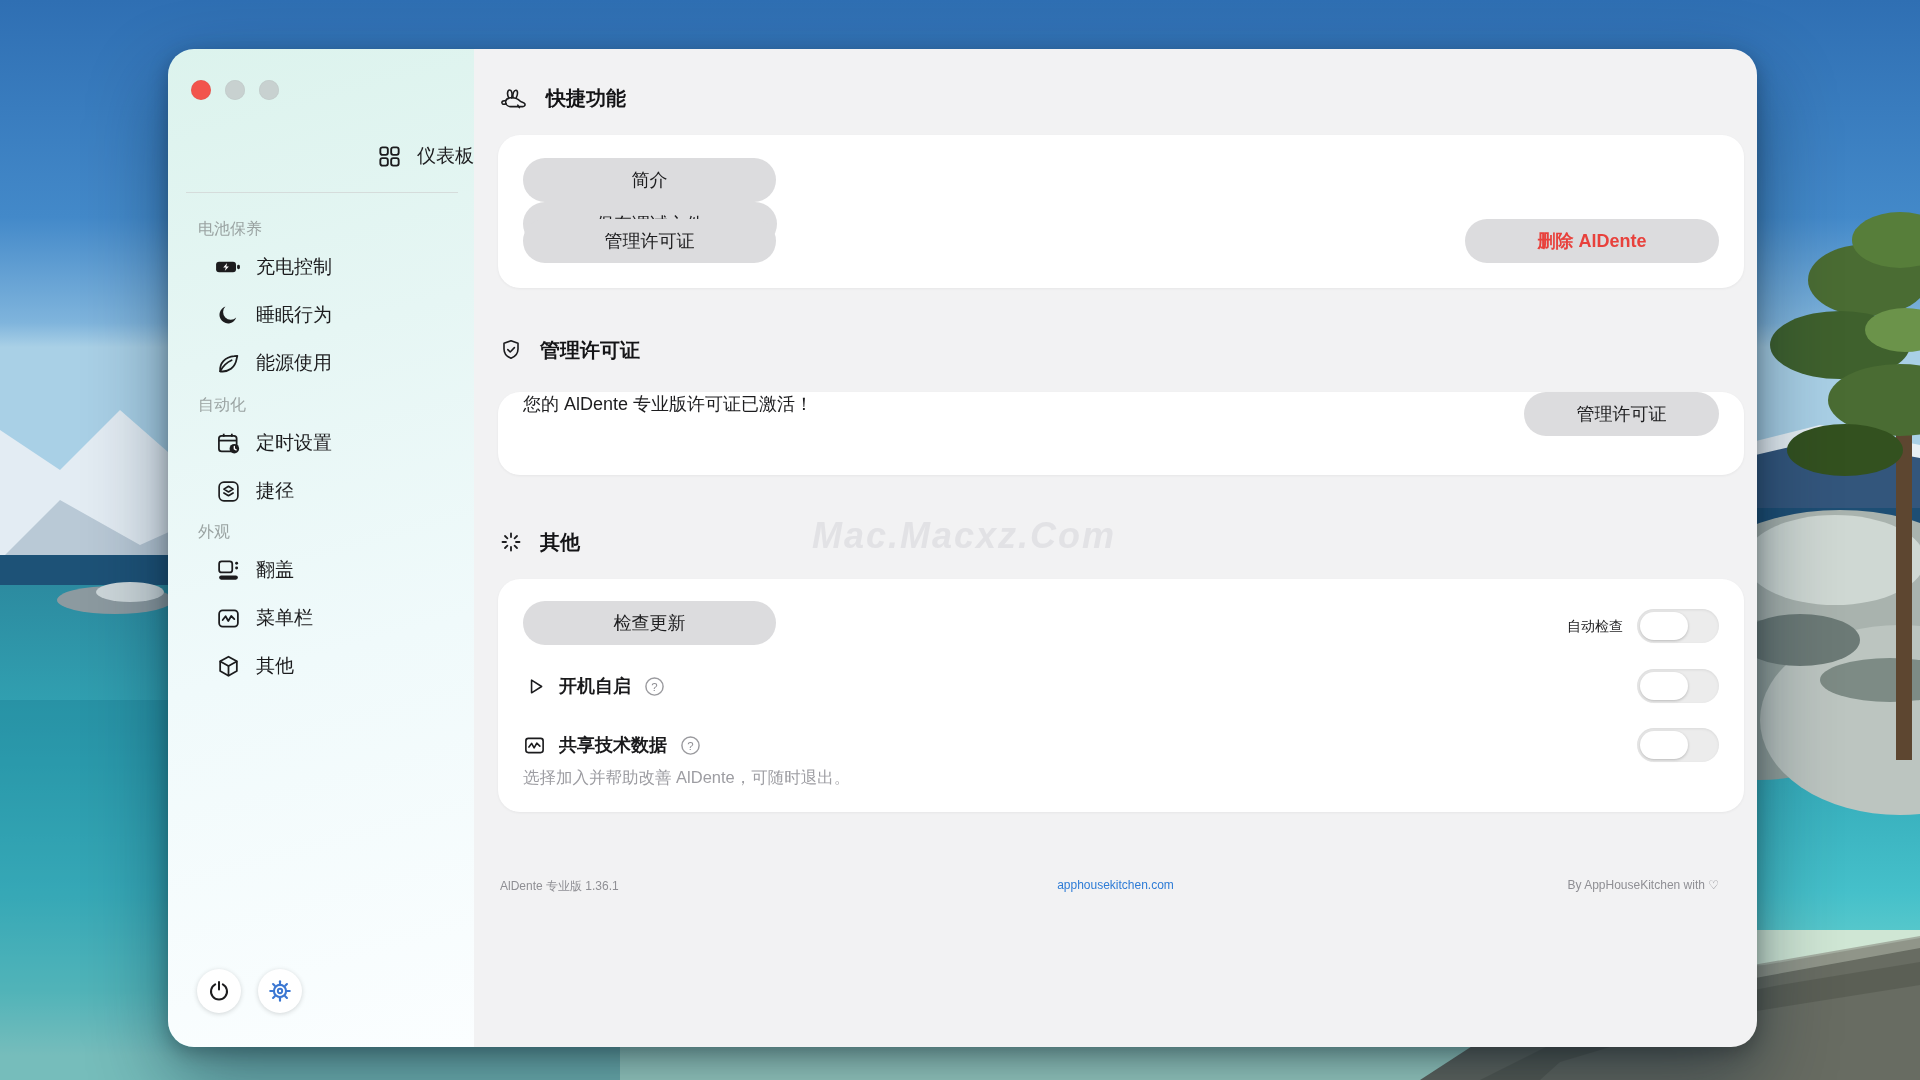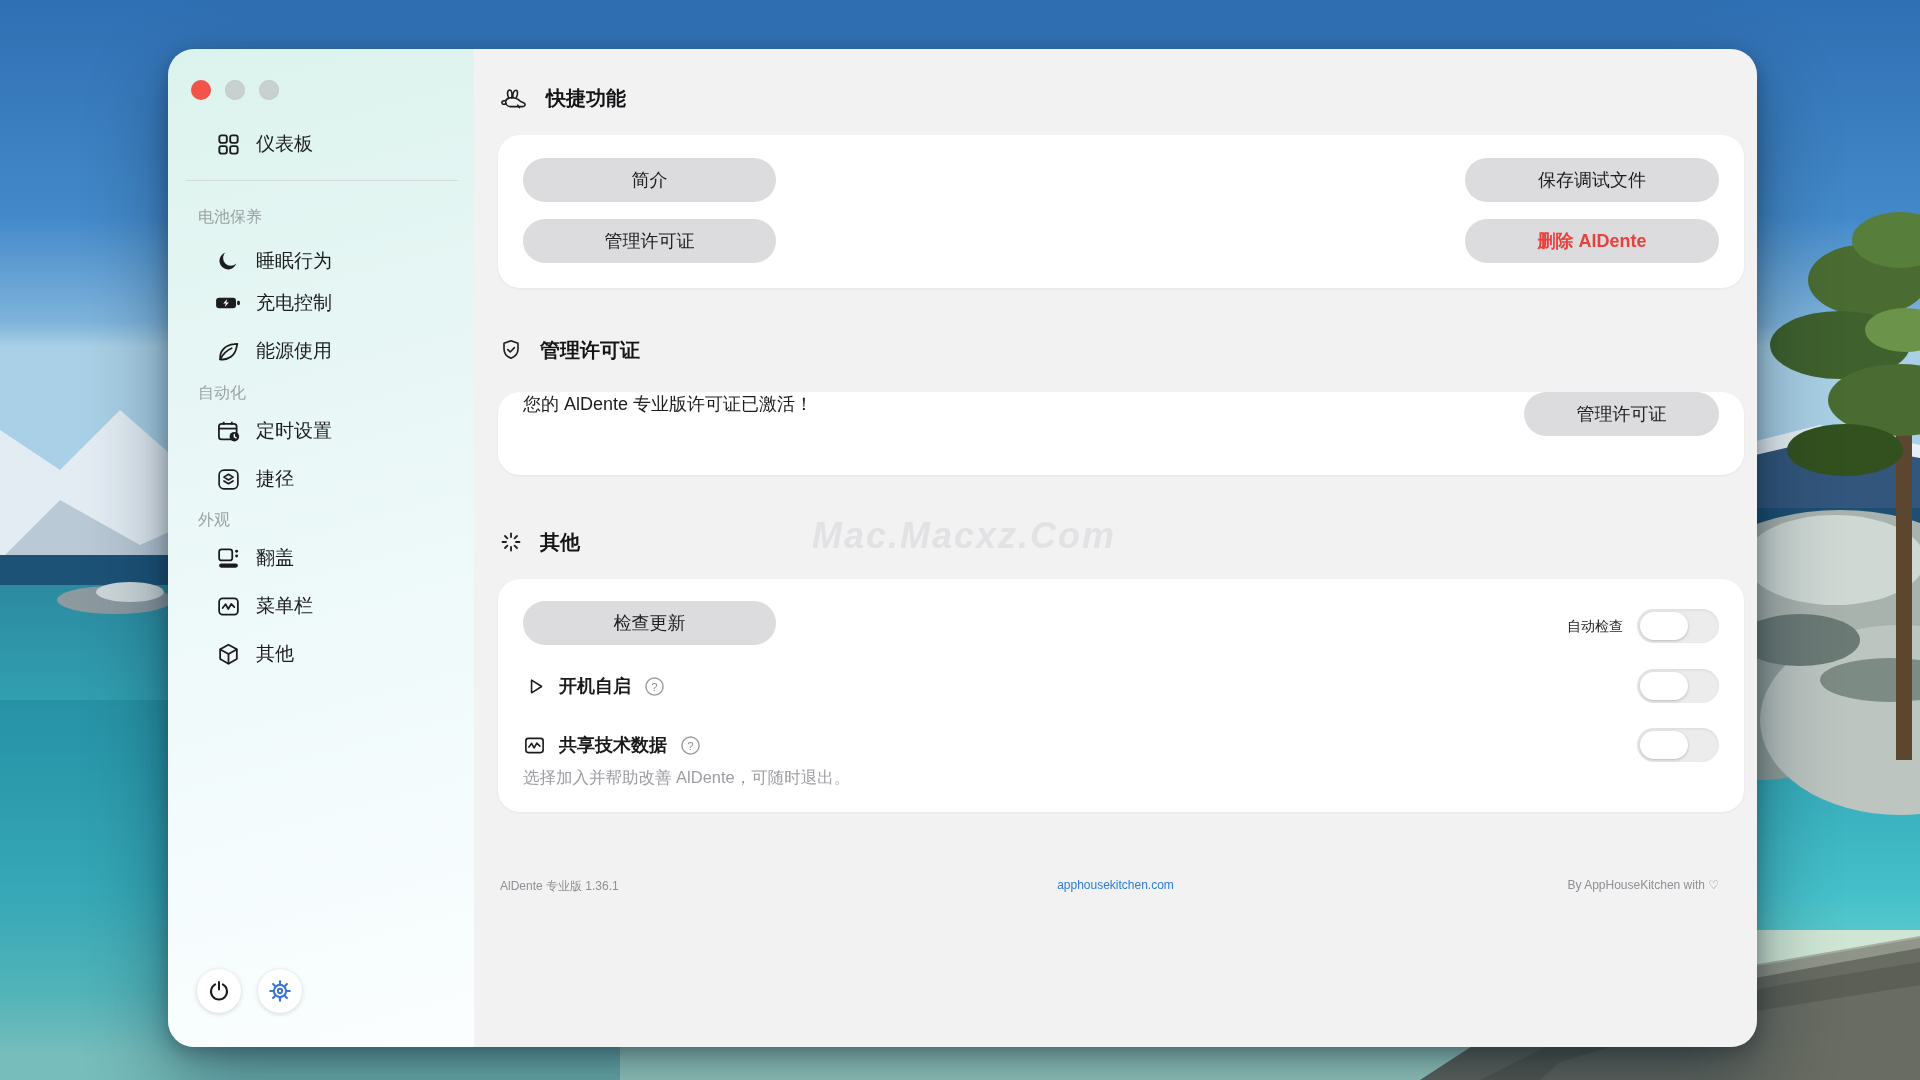--- a/index.html
+++ b/index.html
@@ -11,40 +11,40 @@
     overflow:hidden;display:flex;box-shadow:0 34px 80px rgba(5,25,45,.45),0 6px 20px rgba(0,0,0,.28);}
   
   .sidebar{position:relative;width:306px;flex:none;
     background:linear-gradient(165deg,#dcf3ed 0%,#e6f6f4 30%,#f0fafb 60%,#fbfeff 100%);}
   .traffic{display:flex;gap:14px;padding:31px 0 0 23px;}
   .tl{width:20px;height:20px;border-radius:50%;box-shadow:inset 0 0 1px rgba(0,0,0,.15);}
   .tl.red{background:#f2544c;} .tl.gray{background:#c8d1d0;}
   .srow{display:flex;align-items:center;gap:15px;height:28px;padding-left:47px;
     font-size:19px;color:#1c1c1e;}
   .srow .icon{width:26px;flex:none;display:flex;justify-content:center;}
-  .dash{margin-top:32px;height:24px;}
+  .dash{margin-top:44px;height:24px;justify-content:flex-end;}
   .divider{height:1px;background:#d5dcdb;margin:24px 0 0 18px;width:272px;}
   .slabel{padding-left:30px;font-size:16px;color:#9aa3a2;height:20px;line-height:20px;}
   .lb1{margin-top:26px;} .mt14{margin-top:14px;} .mt20{margin-top:20px;}
   .lb2{margin-top:18px;} .lb3{margin-top:17px;}
   .side-btn{position:absolute;top:920px;width:44px;height:44px;border-radius:50%;background:#fff;
     box-shadow:0 1px 5px rgba(0,0,0,.16);display:flex;align-items:center;justify-content:center;border:none;}
   .side-btn.power{left:29px;} .side-btn.gear{left:90px;}
   
   .main{position:relative;flex:1;background:#f2f2f3;}
   .sec-h{position:absolute;left:25px;display:flex;align-items:center;gap:17px;height:26px;
     font-size:20px;font-weight:700;color:#141416;}
   .h1{top:36px;} .h2{top:288px;} .h3{top:480px;}
   .card{position:absolute;left:24px;width:1246px;background:#fff;border-radius:22px;
     box-shadow:0 1px 3px rgba(0,0,0,.05);}
   .c1{top:86px;height:153px;} .c2{top:343px;height:83px;} .c3{top:530px;height:233px;}
   .pill{height:44px;border-radius:22px;background:#dcdcde;border:none;font-size:18px;color:#1d1d1f;
     display:flex;align-items:center;justify-content:center;font-family:inherit;cursor:default;}
   .c1 .row{position:absolute;left:25px;right:25px;display:flex;justify-content:space-between;}
-  .c1 .r1{top:23px;} .c1 .r2{top:84px;}
+  .c1 .r1{top:23px;flex-direction:column;} .c1 .r2{top:84px;}
   .w253{width:253px;} .w254{width:254px;} .w195{width:195px;}
   .danger{color:#e8413c;font-weight:bold;}
   .c2-inner{display:flex;align-items:flex-start;height:83px;padding:0 25px;}
   .status-text{font-size:18px;color:#1d1d1f;}
   .c2-inner .pill{margin-left:auto;}
   .c3 .pill.upd{position:absolute;left:25px;top:22px;}
   .auto-label{position:absolute;left:965px;top:36px;width:160px;text-align:right;font-size:14px;color:#1d1d1f;line-height:22px;}
   .toggle{position:absolute;left:1139px;width:82px;height:34px;border-radius:17px;background:#ececec;
     box-shadow:inset 0 1px 3px rgba(0,0,0,.08);}
   .t1{top:30px;} .t2{top:90px;} .t3{top:149px;}
@@ -148,37 +148,37 @@
               <rect x="13.6" y="13.6" width="7.2" height="7.2" rx="2"></rect>
           </svg>
           </span>
         <span>仪表板</span>
       </div>
 
       <div class="divider"></div>
 
       <div class="slabel lb1">电池保养</div>
 
-      <div class="srow mt20">
-        <span class="icon">
-          <svg width="24" height="24" viewBox="0 0 24 24">
-            <path d="M20.2 14.6A8.6 8.6 0 1 1 9.4 3.6a7.2 7.2 0 0 0 10.8 11z" fill="#1c1c1e"></path>
-          </svg>
-          </span>
-        <span>睡眠行为</span>
-      </div>
       <div class="srow mt14">
         <span class="icon">
           <svg width="26" height="26" viewBox="0 0 24 24">
             <rect x="1" y="7.2" width="18.4" height="9.6" rx="2.8" fill="#1c1c1e"></rect>
             <rect x="20.4" y="10" width="2.6" height="4" rx="1.2" fill="#1c1c1e"></rect>
             <polygon points="11.2,8.2 7.6,12.4 10,12.4 9,15.8 12.8,11.5 10.4,11.5" fill="#ffffff"></polygon>
           </svg>
           </span>
         <span>充电控制</span>
+      </div>
+      <div class="srow mt20">
+        <span class="icon">
+          <svg width="24" height="24" viewBox="0 0 24 24">
+            <path d="M20.2 14.6A8.6 8.6 0 1 1 9.4 3.6a7.2 7.2 0 0 0 10.8 11z" fill="#1c1c1e"></path>
+          </svg>
+          </span>
+        <span>睡眠行为</span>
       </div>
       <div class="srow mt20">
         <span class="icon">
           <svg width="25" height="25" viewBox="0 0 24 24" fill="none" stroke="#1c1c1e" stroke-width="1.7" stroke-linecap="round" stroke-linejoin="round">
             <path d="M4 19.5C3.2 12 8.5 5.8 17.5 5L20.5 4.6 19.8 7.6C18.4 16 12 20.6 4 19.5z"></path>
             <path d="M4 19.5c3.2-6 6.8-8.8 11-10.6"></path>
           </svg>
           </span>
         <span>能源使用</span>
       </div>

